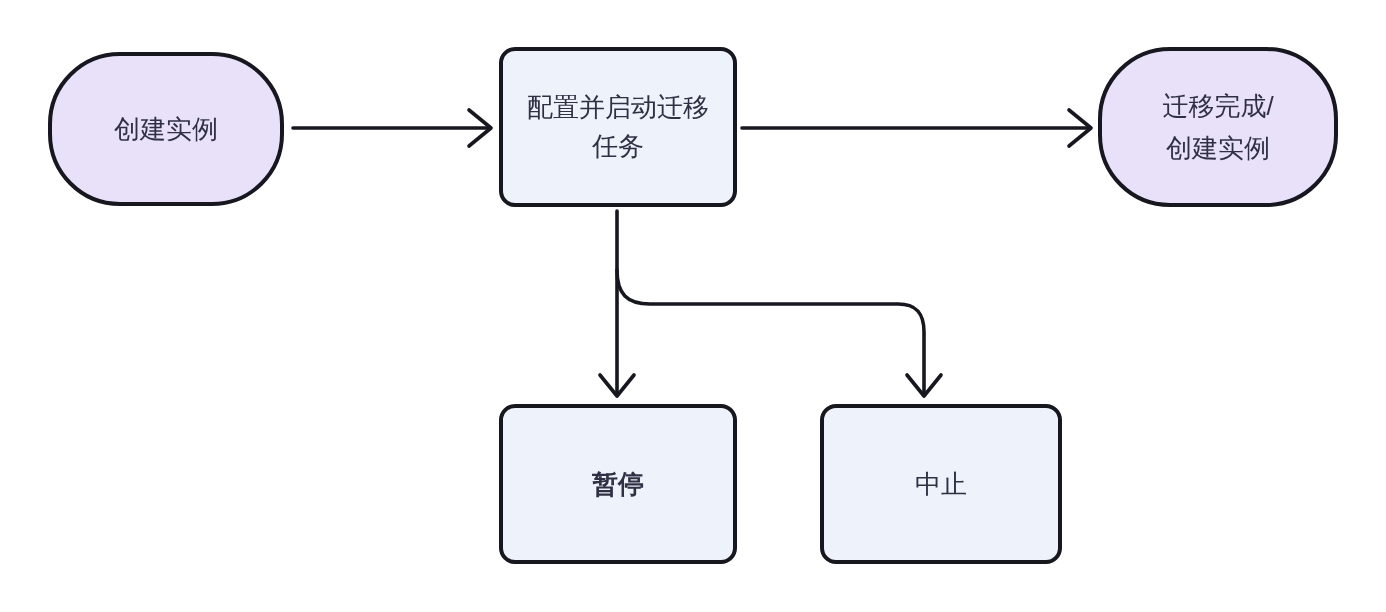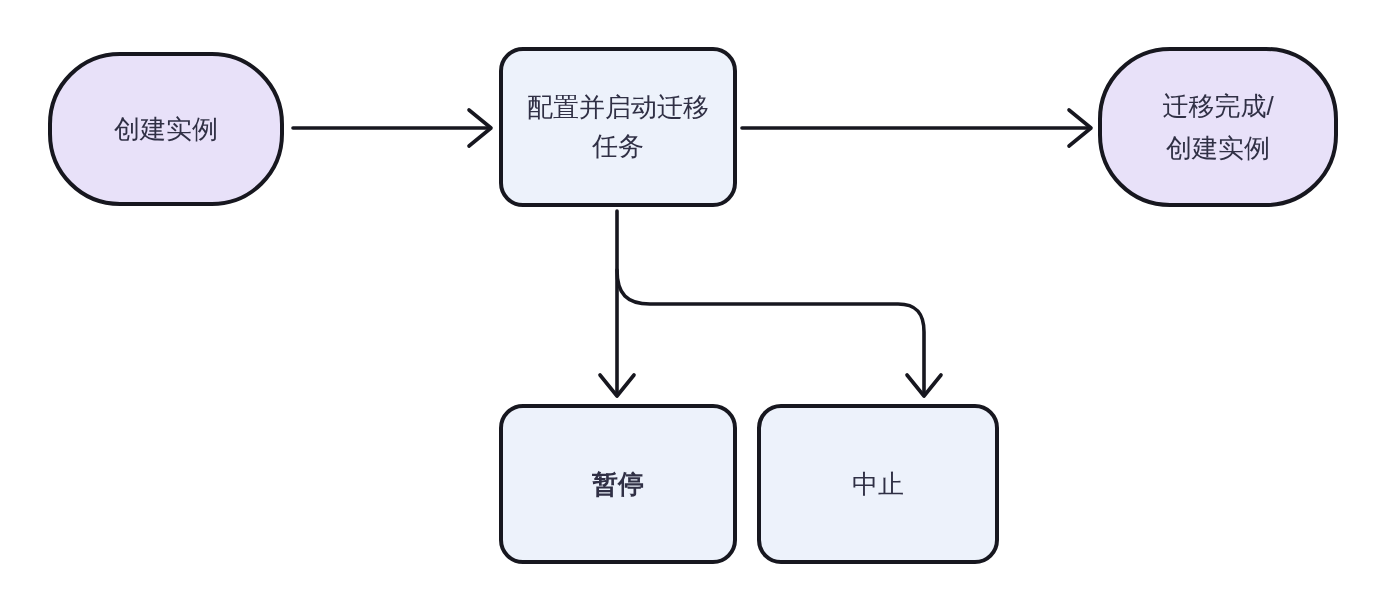--- a/index.html
+++ b/index.html
@@ -35,27 +35,27 @@
     color: #303045;
     font-size: 26px;
     line-height: 39px;
   }
   .terminal {
     background: #e8e1f9;
     border-radius: 72px;
   }
   .process {
     background: #edf2fb;
-    border-radius: 24px;
+    border-radius: 16px;
   }
   .node-create   { left: 48px;   top: 52px;  width: 236px; height: 154px; }
   .node-config   { left: 499px;  top: 47px;  width: 238px; height: 160px; }
   .node-done     { left: 1098px; top: 47px;  width: 240px; height: 160px; line-height: 42px; }
   .node-pause    { left: 499px;  top: 404px; width: 238px; height: 160px; font-weight: bold; }
-  .node-abort    { left: 757px;  top: 404px; width: 242px; height: 160px; }
+  .node-abort    { left: 820px;  top: 404px; width: 242px; height: 160px; }
   .label-line { display: block; }
 </style>
 </head>
 <body>
 
 <div class="canvas">
 
   <svg class="edges-layer" width="1386" height="612" viewBox="0 0 1386 612" fill="none" stroke="#17171f" stroke-width="3.6" stroke-linecap="round" stroke-linejoin="round">
 
     <g>

